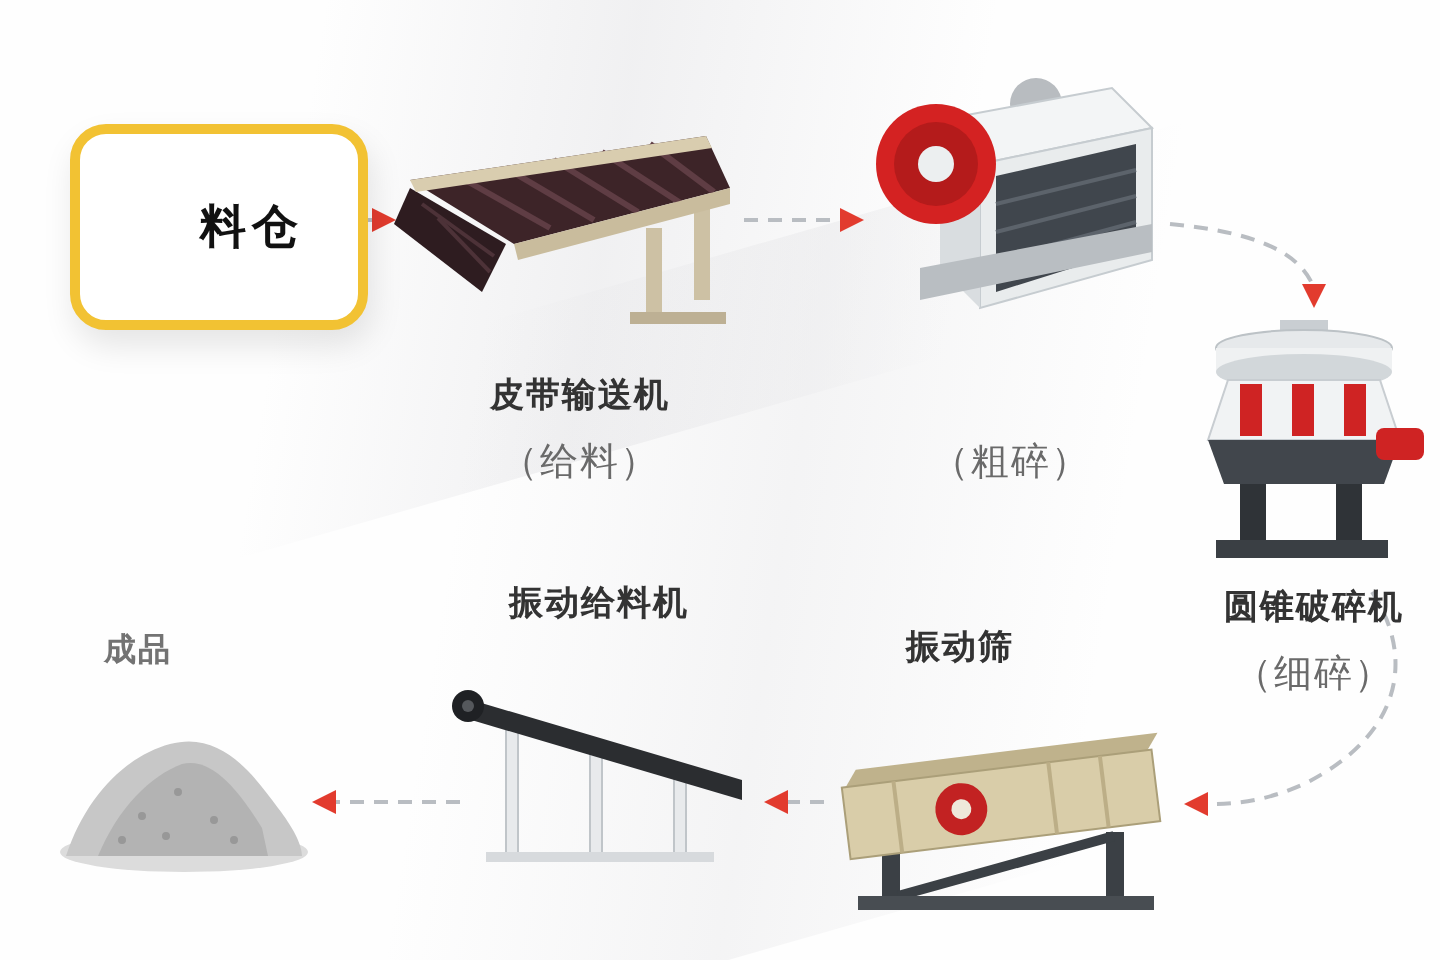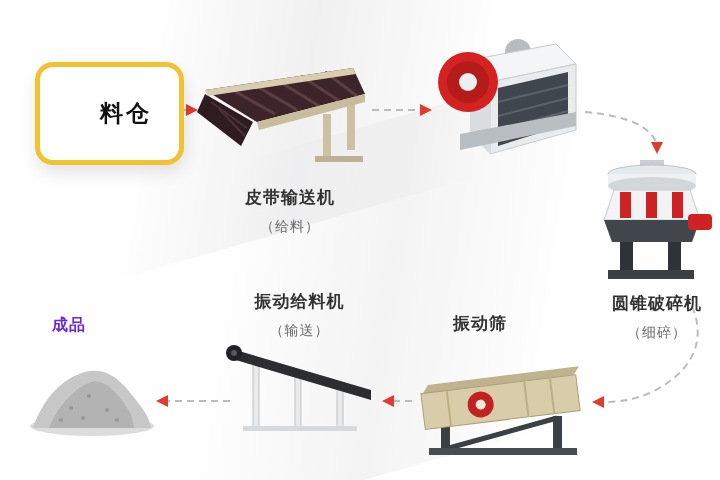--- a/index.html
+++ b/index.html
@@ -2,27 +2,27 @@
 <html><head>
 <meta charset="utf-8">
 <style>
   html, body { margin: 0; padding: 0; }
   body { font-family: "Liberation Sans", "DejaVu Sans", sans-serif; background: #ffffff; }
   .canvas { position: relative; width: 720px; height: 480px; background: #fefefe; overflow: hidden; }
   .streak { position: absolute; pointer-events: none; z-index: 0; }
   .arrows { position: absolute; left: 0; top: 0; z-index: 1; }
   .machine { position: absolute; z-index: 2; }
   .node-label { position: absolute; z-index: 3; text-align: center; font-weight: bold; font-size: 17px; color: #333; letter-spacing: 1px; }
-  .node-sub { position: absolute; z-index: 3; text-align: center; font-size: 14px; color: #6a6a6a; letter-spacing: 1px; }
+  .node-sub { position: absolute; z-index: 3; text-align: center; font-size: 19px; color: #6a6a6a; letter-spacing: 1px; }
   .silo-box { position: absolute; left: 35px; top: 62px; width: 106px; height: 93px; z-index: 3;
               background: #ffffff; border: 5px solid #f2c233; border-radius: 18px;
               box-shadow: 2px 8px 16px rgba(0,0,0,0.10);
               display: flex; align-items: center; justify-content: center;
               font-size: 23px; font-weight: bold; color: #111; letter-spacing: 3px; padding-left: 33px; }
-  .product-label { position: absolute; z-index: 3; font-size: 16px; font-weight: bold; color: #6d28d9; letter-spacing: 1px; }
+  .product-label { position: absolute; z-index: 3; font-size: 16px; font-weight: bold; color: #737373; letter-spacing: 1px; }
 </style>
 </head>
 <body>
 
 <div class="canvas">
 
   <div class="streak" style="left:-120px; top:-160px; width:980px; height:360px;
               background:linear-gradient(115deg, rgba(210,210,212,0) 30%, rgba(205,205,210,0.28) 45%, rgba(210,210,212,0) 62%);
               transform:rotate(-16deg);"></div>
   <div class="streak" style="left:-80px; top:120px; width:980px; height:340px;
@@ -146,24 +146,24 @@
       <circle cx="82" cy="58" r="2"></circle>
       <circle cx="58" cy="66" r="2"></circle>
       <circle cx="92" cy="68" r="2"></circle>
       <circle cx="36" cy="68" r="2"></circle>
     </g>
   </svg>
 
   <div class="node-label" style="left:200px; top:186px; width:180px;">皮带输送机</div>
   <div class="node-sub" style="left:200px; top:218px; width:180px;">（给料）</div>
 
+  <div class="node-sub" style="left:418px; top:218px; width:175px;">（粗碎）</div>
 
   <div class="node-label" style="left:578px; top:292px; width:158px;">圆锥破碎机</div>
   <div class="node-sub" style="left:578px; top:324px; width:158px;">（细碎）</div>
 
   <div class="node-label" style="left:400px; top:312px; width:160px;">振动筛</div>
 
   <div class="node-label" style="left:212px; top:290px; width:175px;">振动给料机</div>
-  <div class="node-sub" style="left:212px; top:322px; width:175px;">（输送）</div>
 
   <div class="product-label" style="left:52px; top:315px;">成品</div>
 
 </div>
 
 </body></html>

